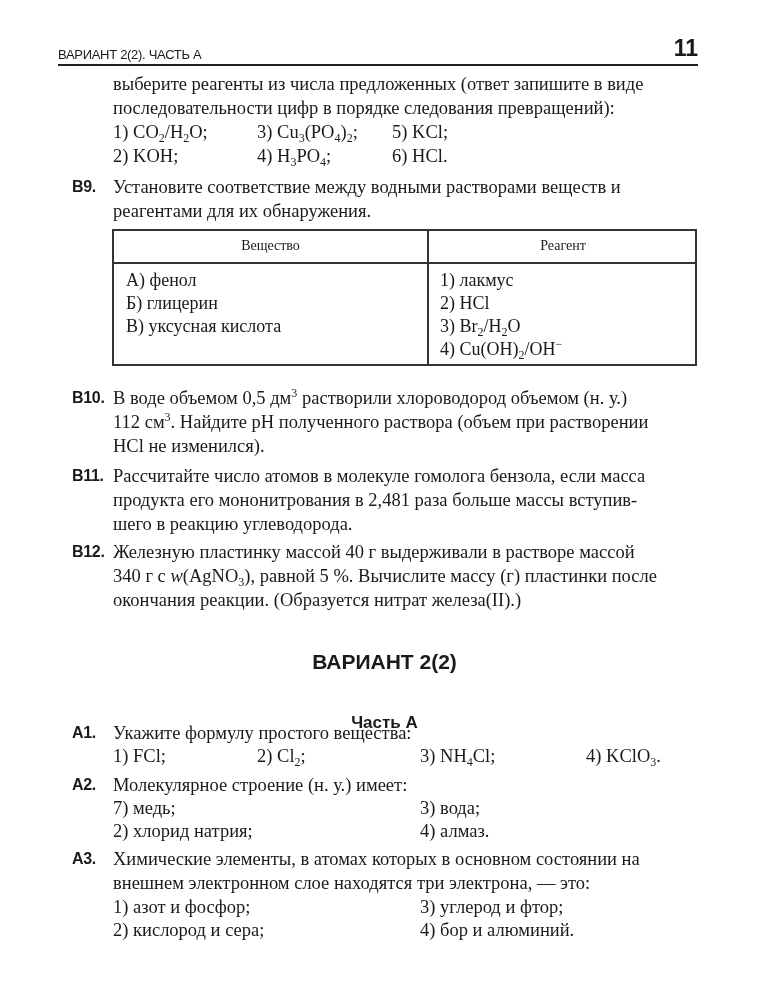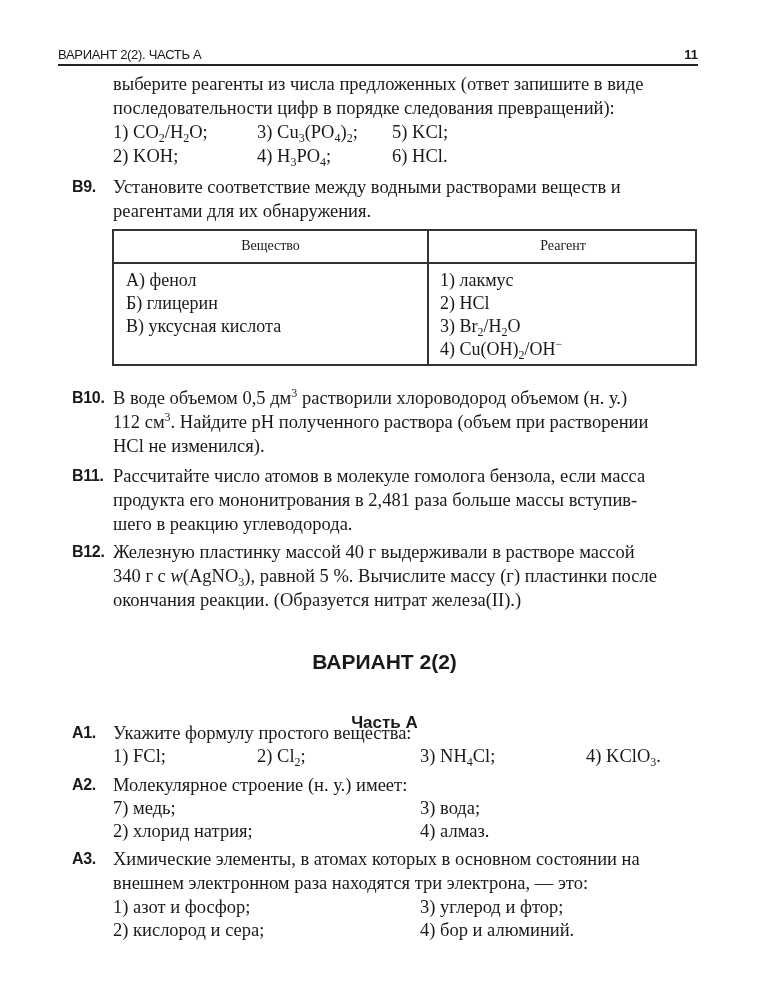--- a/index.html
+++ b/index.html
@@ -1,21 +1,21 @@
 <!DOCTYPE html>
 <html><head>
 <meta charset="utf-8">
 <style>
   html, body { margin: 0; padding: 0; background: #ffffff; }
   body { width: 769px; height: 1001px; position: relative; overflow: hidden; color: #1a1a1a; }
   .page { position: absolute; left: 0; top: 0; width: 769px; height: 783px; }
 
   .running-head { position: absolute; left: 58px; top: 44px; width: 640px; height: 20px; border-bottom: 2px solid #222; }
   .running-head .title { position: absolute; left: 0; bottom: 2px; font-size: 13px; letter-spacing: -0.3px; font-family: "Liberation Sans", sans-serif; }
-  .running-head .num { position: absolute; right: 0; bottom: 2px; font-size: 13px; font-weight: bold; font-family: "Liberation Sans", sans-serif; }
+  .running-head .num { position: absolute; right: 0; bottom: 2px; font-size: 23px; font-weight: bold; font-family: "Liberation Sans", sans-serif; }
 
   .line { position: absolute; font-family: "Liberation Serif", "DejaVu Serif", serif; font-size: 18.5px; white-space: nowrap; line-height: 22px; }
   .num-label { position: absolute; font-family: "Liberation Sans", sans-serif; font-weight: bold; font-size: 16px; line-height: 22px; letter-spacing: -0.3px; }
   .opt { position: absolute; font-family: "Liberation Serif", "DejaVu Serif", serif; font-size: 18.5px; white-space: nowrap; line-height: 22px; }
   sub { font-size: 12px; vertical-align: -4px; line-height: 0; }
   sup { font-size: 12px; vertical-align: 7px; line-height: 0; }
 
   .match-table { position: absolute; left: 112px; top: 229px; width: 585px; height: 137px; border: 2px solid #333; box-sizing: border-box; }
   .match-table .hdr-row { position: absolute; left: 0; top: 0; width: 100%; height: 31px; border-bottom: 2px solid #333; }
   .match-table .divider { position: absolute; left: 313px; top: 0; width: 2px; height: 100%; background: #333; }
@@ -91,19 +91,19 @@
 
   <div class="num-label" style="left:72px; top:774px;">A2.</div>
   <div class="line" style="left:113px; top:774px;">Молекулярное строение (н. у.) имеет:</div>
   <div class="opt" style="left:113px; top:797px;">7) медь;</div>
   <div class="opt" style="left:113px; top:820px;">2) хлорид натрия;</div>
   <div class="opt" style="left:420px; top:797px;">3) вода;</div>
   <div class="opt" style="left:420px; top:820px;">4) алмаз.</div>
 
   <div class="num-label" style="left:72px; top:848px;">A3.</div>
   <div class="line" style="left:113px; top:848px;">Химические элементы, в атомах которых в основном состоянии на</div>
-  <div class="line" style="left:113px; top:872px;">внешнем электронном раза находятся три электрона, — это:</div>
+  <div class="line" style="left:113px; top:872px;">внешнем электронном слое находятся три электрона, — это:</div>
   <div class="opt" style="left:113px; top:896px;">1) азот и фосфор;</div>
   <div class="opt" style="left:113px; top:919px;">2) кислород и сера;</div>
   <div class="opt" style="left:420px; top:896px;">3) углерод и фтор;</div>
   <div class="opt" style="left:420px; top:919px;">4) бор и алюминий.</div>
 
 </div>
 
 </body></html>

